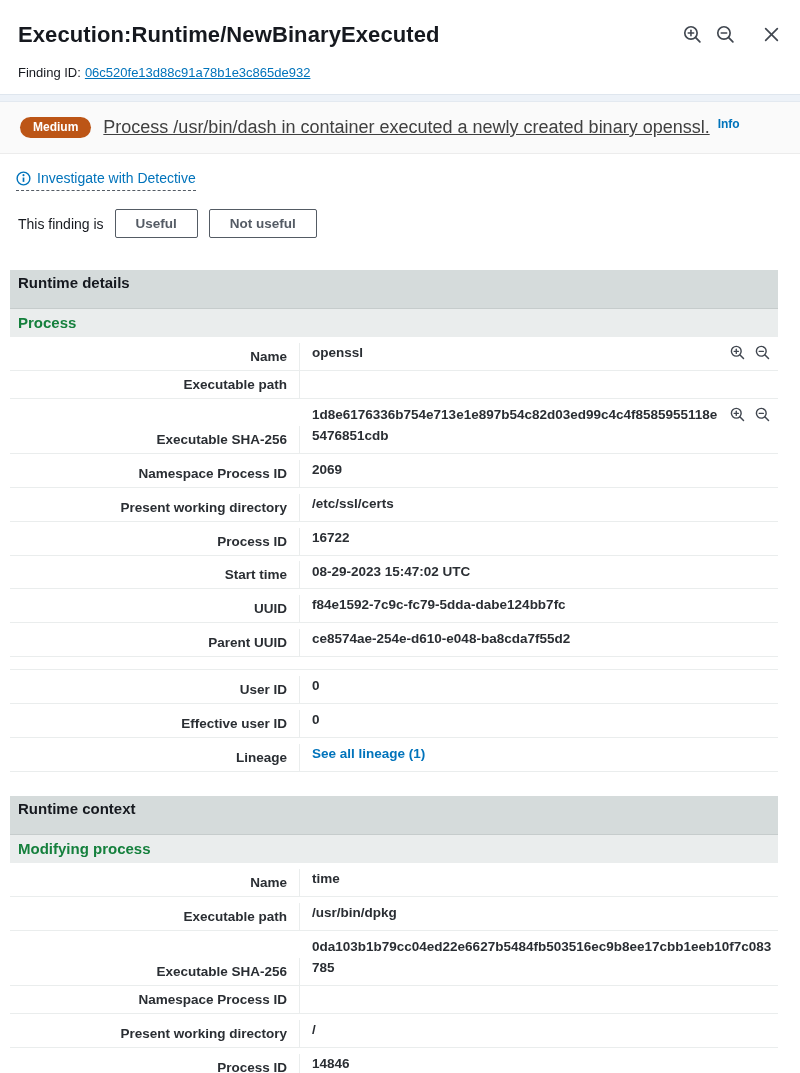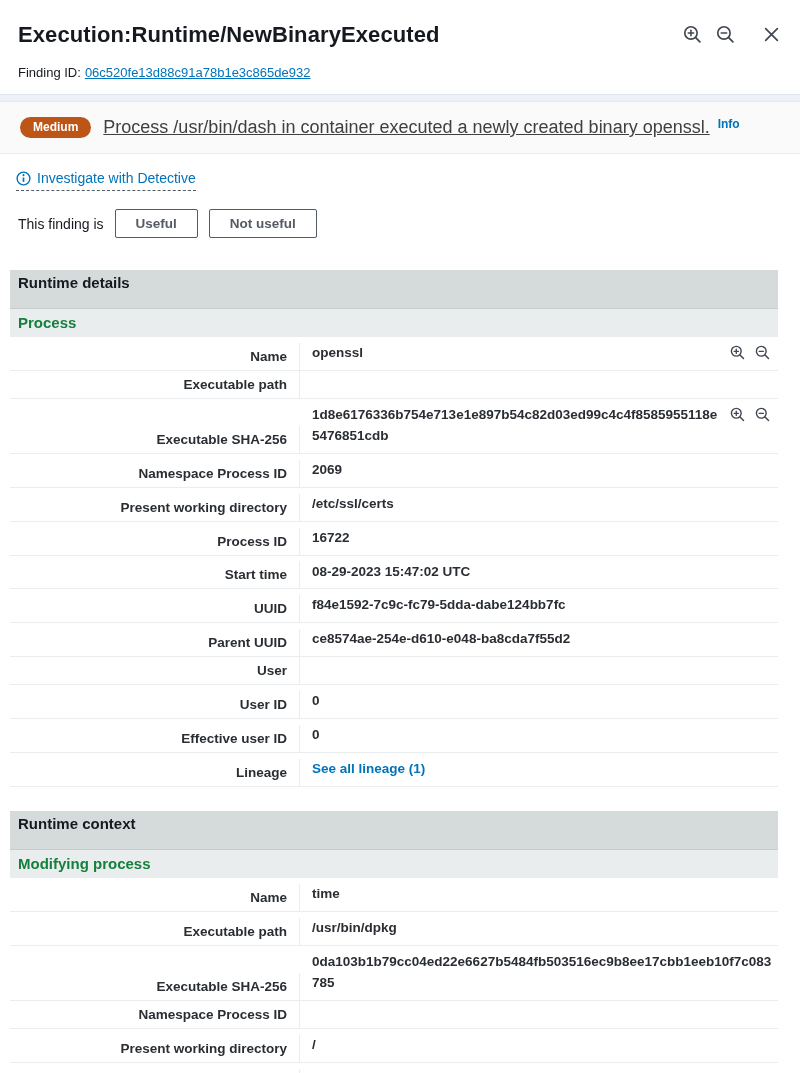--- a/index.html
+++ b/index.html
@@ -220,21 +220,20 @@
 
   <div class="row">
     <div class="row-label">Parent UUID</div>
     <div class="row-value">
       <span class="value-text">ce8574ae-254e-d610-e048-ba8cda7f55d2</span>
 
     </div>
   </div>
 
   <div class="row">
-    <div class="row-label">User</div>
     <div class="row-value">
       <span class="value-text"></span>
 
     </div>
   </div>
 
   <div class="row">
     <div class="row-label">User ID</div>
     <div class="row-value">
       <span class="value-text">0</span>

